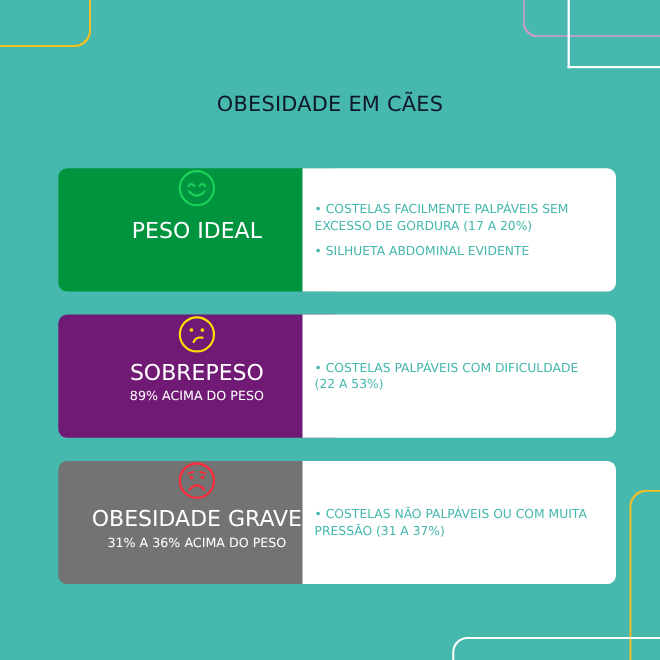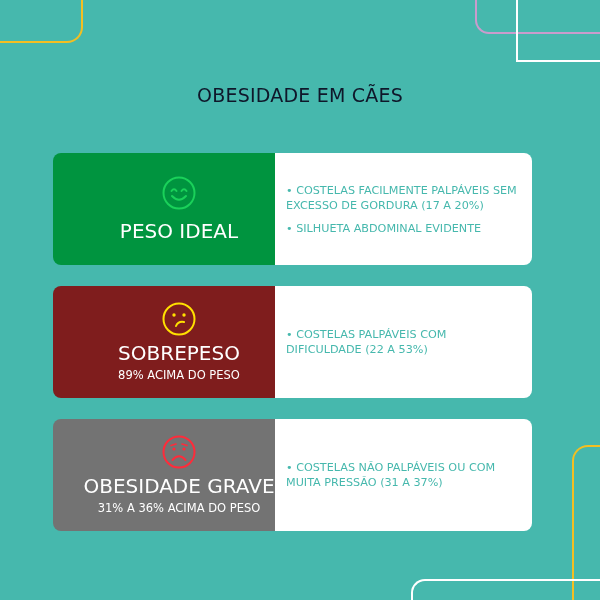--- a/index.html
+++ b/index.html
@@ -36,40 +36,40 @@
 
   .title {
     position: absolute; left: 0; width: 600px; top: 84px;
     text-align: center; color: #0f172a; font-size: 19px; letter-spacing: 0.2px;
   }
 
   .card { position: absolute; left: 53px; width: 494px; height: 112px; }
   .card .left {
     position: absolute; left: 0; top: 0; width: 252px; height: 112px;
     border-radius: 8px 0 0 8px;
-    display: flex; flex-direction: column; align-items: center; justify-content: center;
+    display: flex; flex-direction: column; align-items: center; 
     color: #ffffff;
   }
   .card .right {
-    position: absolute; left: 222px; top: 0; width: 257px; height: 112px;
+    position: absolute; left: 222px; top: 0; width: 285px; height: 112px;
     background: #ffffff; border-radius: 0 8px 8px 0;
     box-sizing: border-box; padding: 0 14px 0 11px;
     display: flex; flex-direction: column; justify-content: center;
     color: #46b8ad; font-size: 11.2px; line-height: 15px;
   }
   .card .right .bullet + .bullet { margin-top: 8px; }
   .face { width: 36px; height: 36px; display: block; }
   .label { font-size: 20px; line-height: 24px; margin-top: 4px; white-space: nowrap; }
   .sub { font-size: 11.5px; line-height: 16px; margin-top: 2px; white-space: nowrap; }
 
   .card-1 { top: 153px; }
   .card-2 { top: 286px; }
   .card-3 { top: 419px; }
   .card-1 .left { background: #00943f; }
-  .card-2 .left { background: #7f1d1d; }
+  .card-2 .left { background: #701a75; }
   .card-3 .left { background: #737373; }
   .card-1 .label { margin-top: 8px; }
 </style>
 </head>
 <body>
 
 <div class="deco deco-yellow-tl"></div>
 <div class="deco deco-purple-tr"></div>
 <div class="deco deco-white-tr"></div>
 <div class="deco deco-yellow-br"></div>

